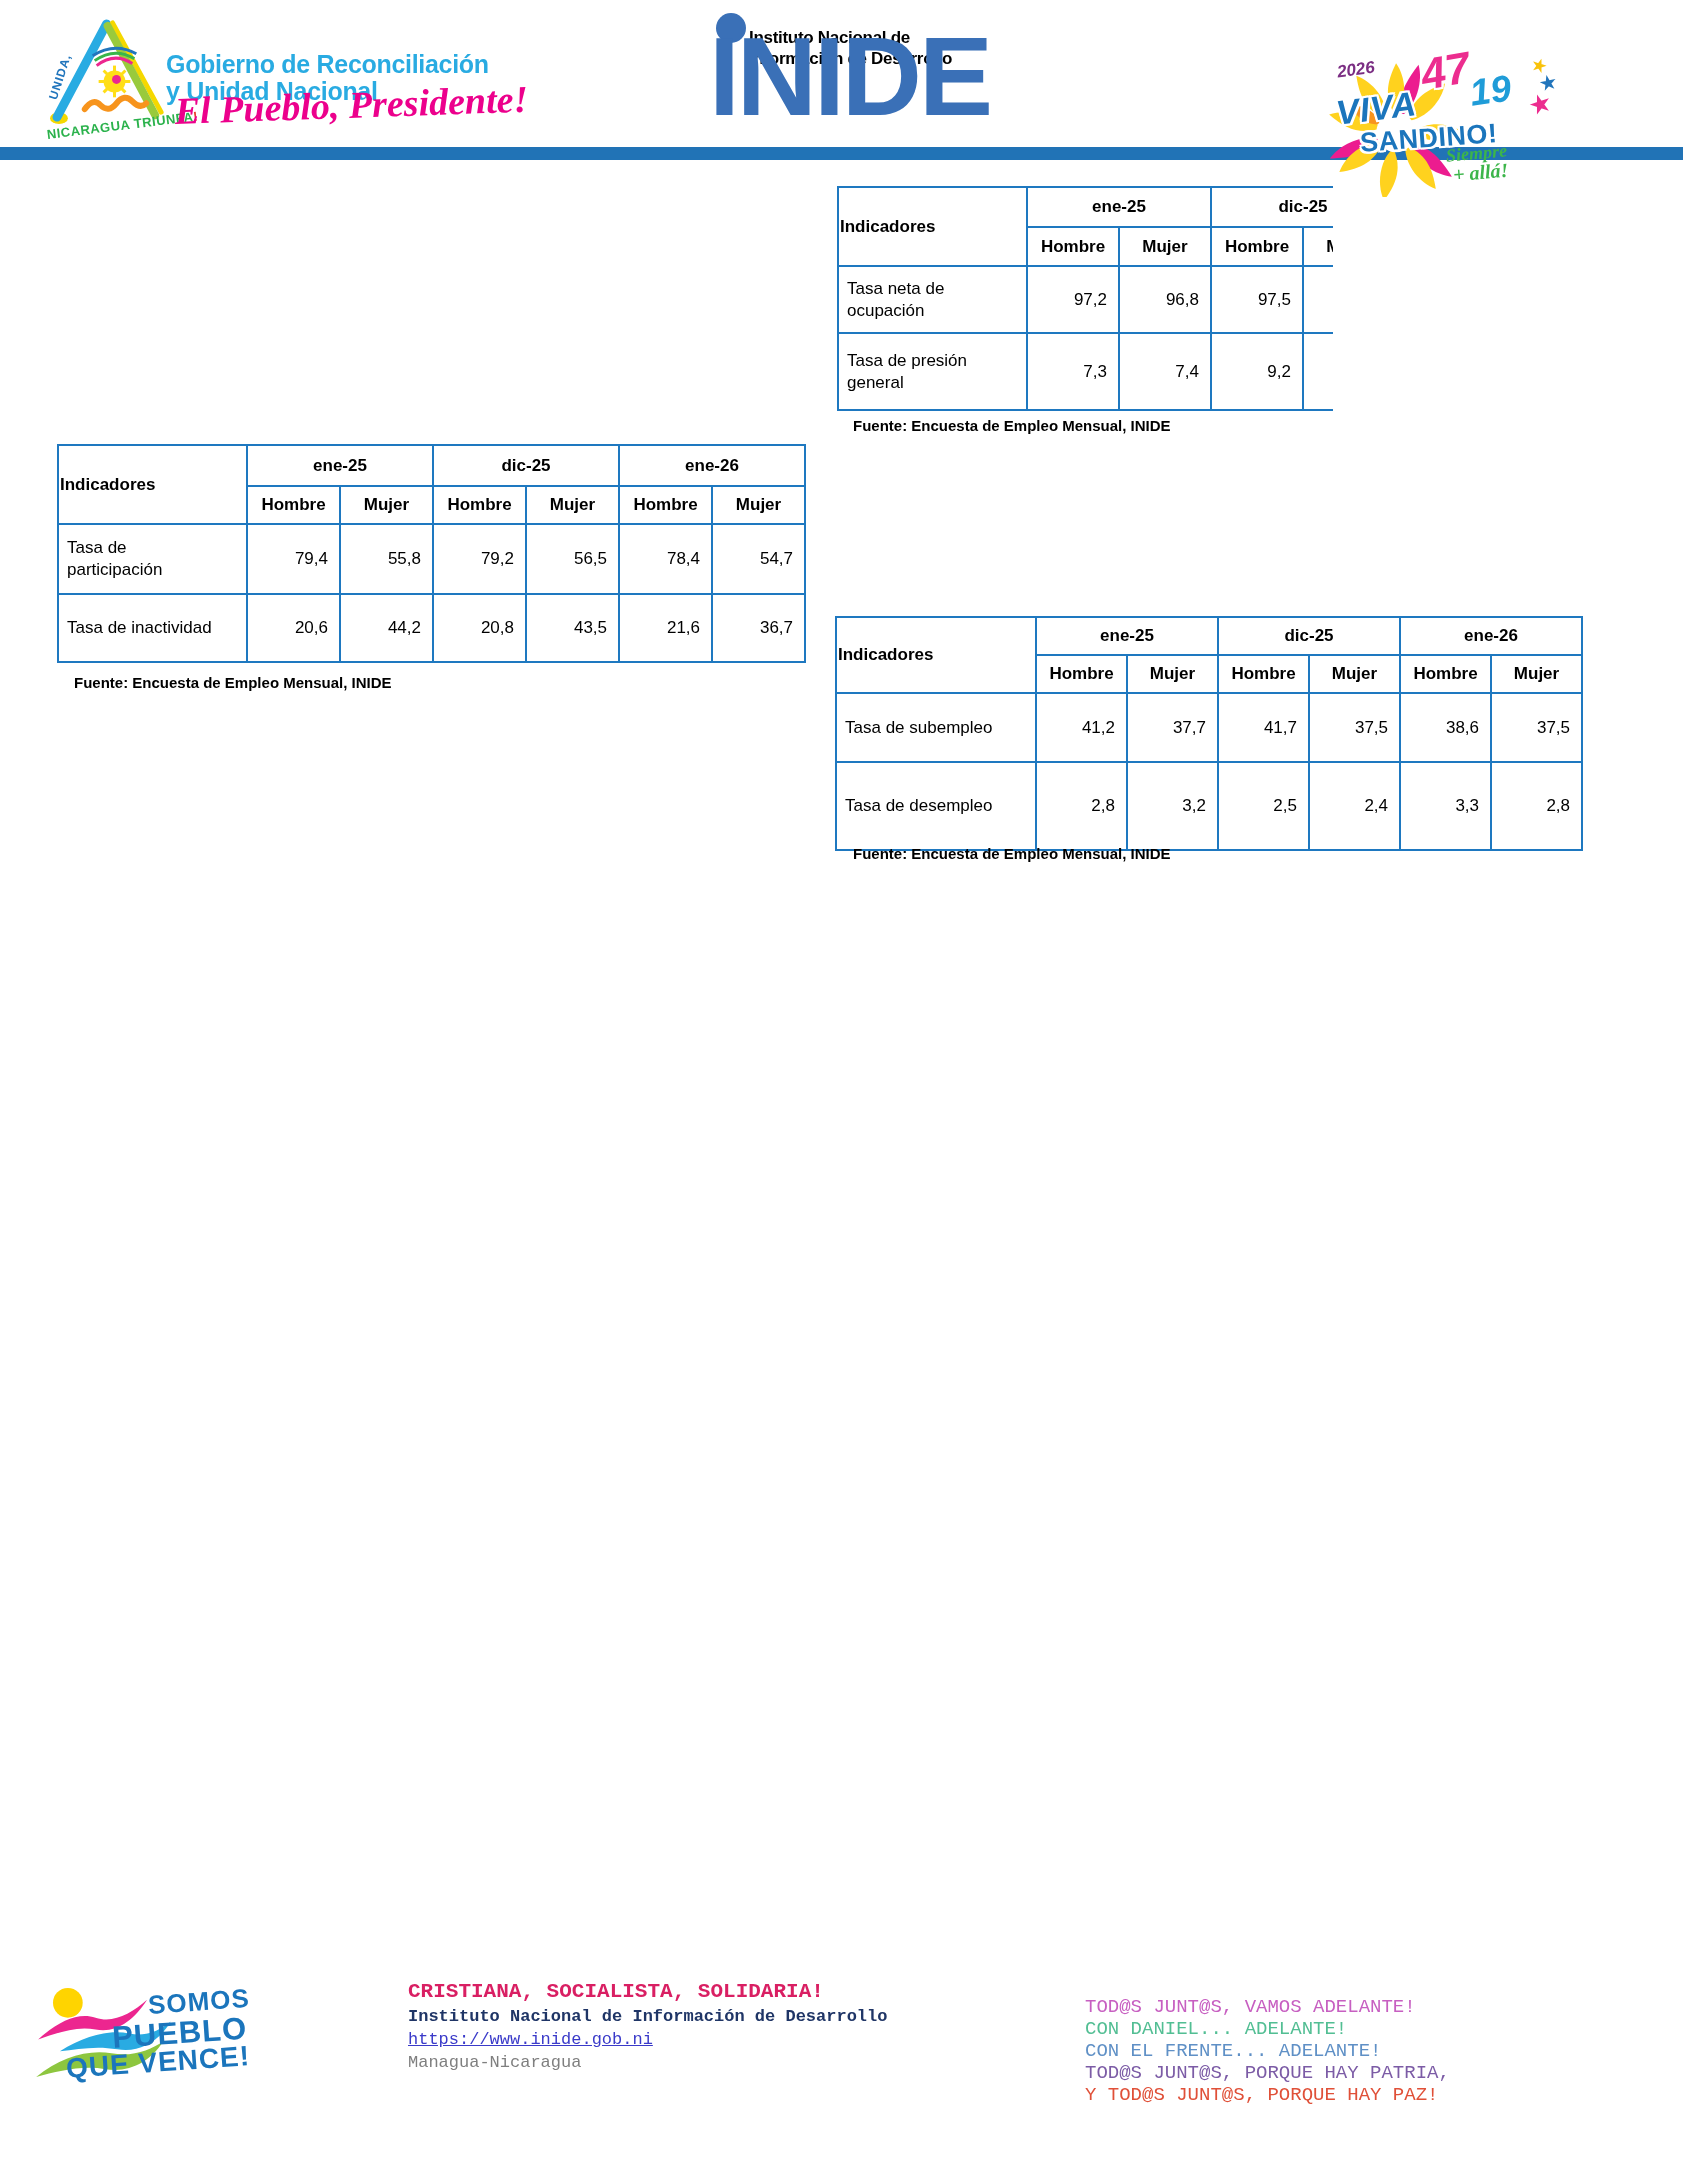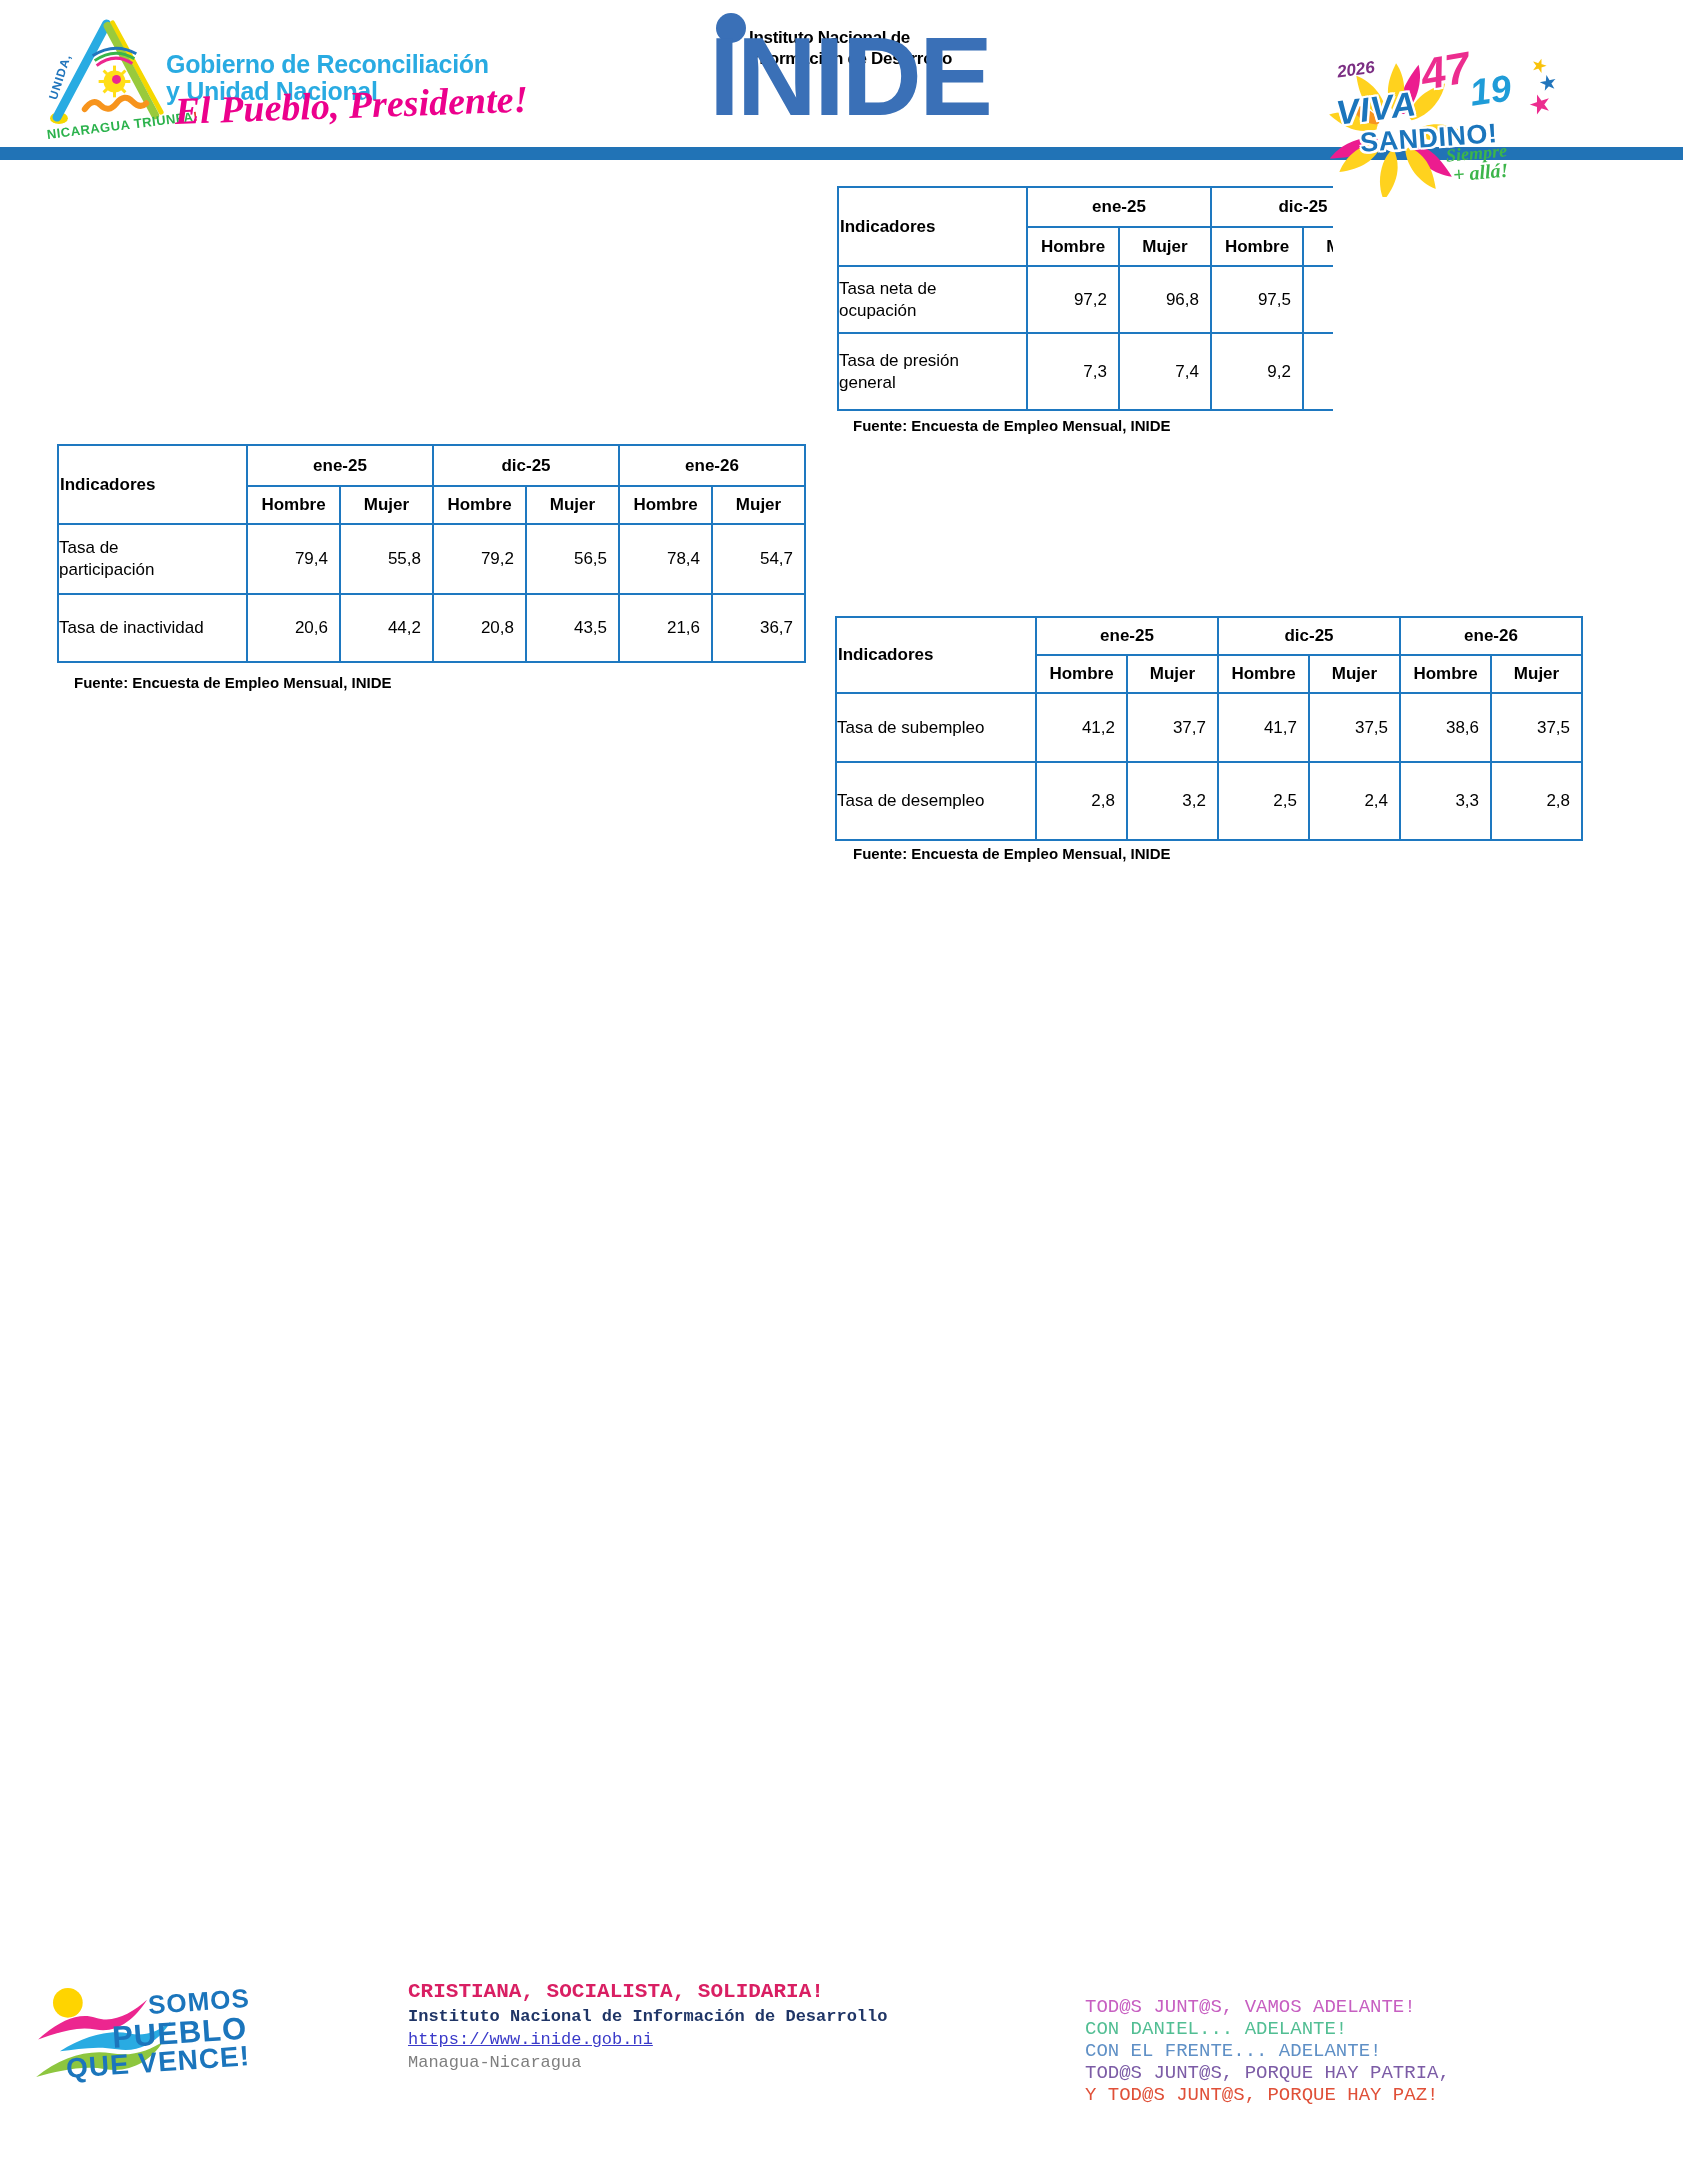--- a/index.html
+++ b/index.html
@@ -34,21 +34,21 @@
   .v-viva{left:24px;top:51px;font-size:34px;font-style:italic;color:#1B75BC;transform:rotate(-7deg);letter-spacing:1px;}
   .v-sandino{left:48px;top:85px;font-size:27px;color:#1B75BC;transform:rotate(-4deg);letter-spacing:0.5px;}
   .v-siempre{left:134px;top:105px;font-size:18px;color:#3CB54A;font-family:"Liberation Serif",serif;font-style:italic;transform:rotate(-5deg);}
   .v-alla{left:141px;top:123px;font-size:20px;color:#3CB54A;font-family:"Liberation Serif",serif;font-style:italic;transform:rotate(-5deg);}
 
   
   table.doc{border-collapse:collapse;table-layout:fixed;background:#fff;}
   table.doc th,table.doc td{border:2px solid #1E78C0;color:#000;vertical-align:middle;overflow:hidden;}
   th.corner{font-size:17px;font-weight:bold;text-align:left;}
   th.month,th.sex{font-size:17px;font-weight:bold;text-align:center;}
-  td.lbl{font-size:17px;font-weight:normal;text-align:left;padding-left:0;white-space:pre-line;line-height:22px;}
+  td.lbl{font-size:17px;font-weight:normal;text-align:left;padding-left:8px;white-space:pre-line;line-height:22px;}
   td.num{font-size:17px;text-align:right;padding-right:11px;}
   .src{font-size:15px;font-weight:bold;color:#000;white-space:nowrap;}
   .clipwrap{overflow:hidden;}
 
   
   .mono{font-family:"Liberation Mono",monospace;white-space:nowrap;}
   .f-crist{font-size:21px;line-height:27px;font-weight:bold;color:#D91F63;}
   .f-inst{font-size:17px;line-height:23px;font-weight:bold;color:#1F3566;}
   .f-link{font-size:17px;line-height:23px;color:#3A3AC9;text-decoration:underline;}
   .f-city{font-size:17px;line-height:23px;color:#7F7F7F;}
@@ -253,21 +253,21 @@
     <tbody>
       <tr style="height:69px">
         <td class="lbl">Tasa de subempleo</td>
         <td class="num">41,2</td>
         <td class="num">37,7</td>
         <td class="num">41,7</td>
         <td class="num">37,5</td>
         <td class="num">38,6</td>
         <td class="num">37,5</td>
       </tr>
-      <tr style="height:78px">
+      <tr style="height:88px">
         <td class="lbl">Tasa de desempleo</td>
         <td class="num">2,8</td>
         <td class="num">3,2</td>
         <td class="num">2,5</td>
         <td class="num">2,4</td>
         <td class="num">3,3</td>
         <td class="num">2,8</td>
       </tr>
     </tbody>
   </table>

